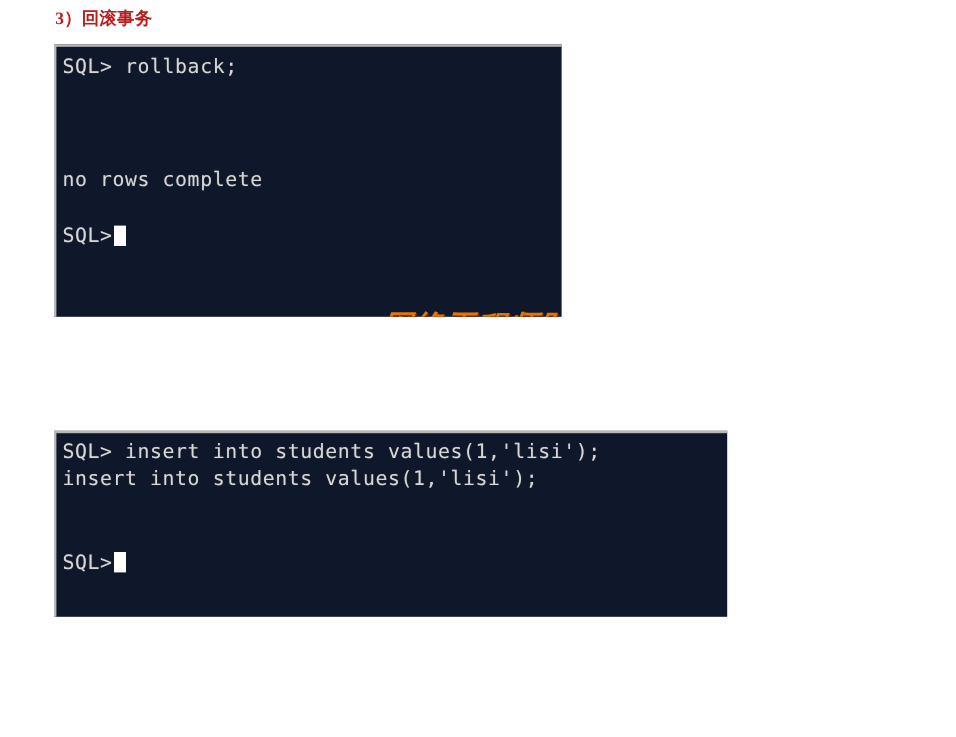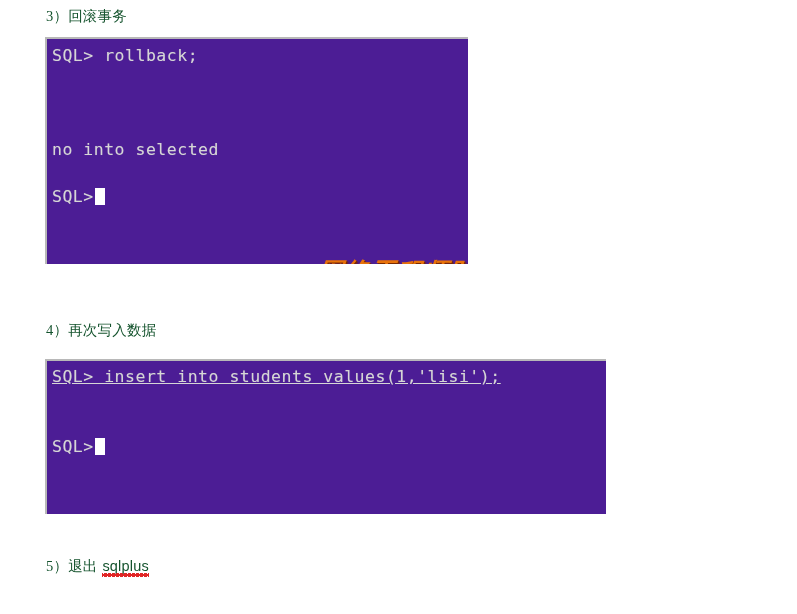--- a/index.html
+++ b/index.html
@@ -20,23 +20,24 @@
     position: absolute;
     inset: 0;
   }
 
   
   .heading {
     position: absolute;
     font-family: "Liberation Sans", "DejaVu Sans", sans-serif;
     font-size: 14.5px;
     line-height: 20px;
-    color: #14532d;
+    color: #b91c1c;
     white-space: nowrap;
     letter-spacing: 0.2px;
+    font-weight: bold;
   }
   .heading .num {
     font-family: "Liberation Serif", "DejaVu Serif", serif;
     font-size: 14.5px;
   }
   .heading .cjk {
     font-family: "DejaVu Sans", "Liberation Sans", sans-serif;
     font-size: 14.5px;
   }
   .heading .latin-misspelled {
@@ -68,21 +69,21 @@
     opacity: 0.95;
   }
 
   #heading-3 { left: 46px; top: 6px; }
   #heading-4 { left: 46px; top: 320px; }
   #heading-5 { left: 46px; top: 556px; }
 
   
   .terminal {
     position: absolute;
-    background: #4c1d95;
+    background: #0f172a;
     border-left: 2px solid #b8b8b8;
     border-top: 2px solid #b8b8b8;
     border-right: 0;
     border-bottom: 0;
     box-sizing: border-box;
     overflow: hidden;
   }
   #terminal-1 {
     left: 45px;
     top: 37px;
@@ -113,21 +114,20 @@
     letter-spacing: 0.5px;
     text-shadow: 0 0 1px rgba(200,200,200,0.35);
     height: 23.5px;
   }
   .term-line.blank {
     color: transparent;
   }
   .term-line.tight {
     line-height: 22px;
     height: 22px;
-    text-decoration: underline;
   }
 
   .cursor-block {
     display: inline-block;
     width: 10px;
     height: 17px;
     background: #ffffff;
     vertical-align: -3px;
     margin-left: 1px;
   }
@@ -161,38 +161,33 @@
   <div class="heading" id="heading-3">
     <span class="num">3）</span><span class="cjk">回滚事务</span>
   </div>
 
   <div class="terminal" id="terminal-1">
     <div class="term-screen">
       <div class="term-line">SQL&gt; rollback;</div>
       <div class="term-line blank"></div>
       <div class="term-line blank"></div>
       <div class="term-line blank"></div>
-      <div class="term-line">no into selected</div>
+      <div class="term-line">no rows complete</div>
       <div class="term-line blank"></div>
       <div class="term-line"><span>SQL&gt;</span><span class="cursor-block"></span></div>
       <div class="watermark" id="watermark-1">网络工程师助手</div>
     </div>
   </div>
 
-  <div class="heading" id="heading-4">
-    <span class="num">4）</span><span class="cjk">再次写入数据</span>
-  </div>
 
   <div class="terminal" id="terminal-2">
     <div class="term-screen">
       <div class="term-line tight">SQL&gt; insert into students values(1,'lisi');</div>
+      <div class="term-line tight">insert into students values(1,'lisi');</div>
       <div class="term-line blank"></div>
       <div class="term-line blank"></div>
       <div class="term-line"><span>SQL&gt;</span><span class="cursor-block"></span></div>
 
     </div>
   </div>
 
-  <div class="heading" id="heading-5">
-    <span class="num">5）</span><span class="cjk">退出 </span><span class="latin-misspelled">sqlplus</span>
-  </div>
 
 </div>
 
 </body></html>

